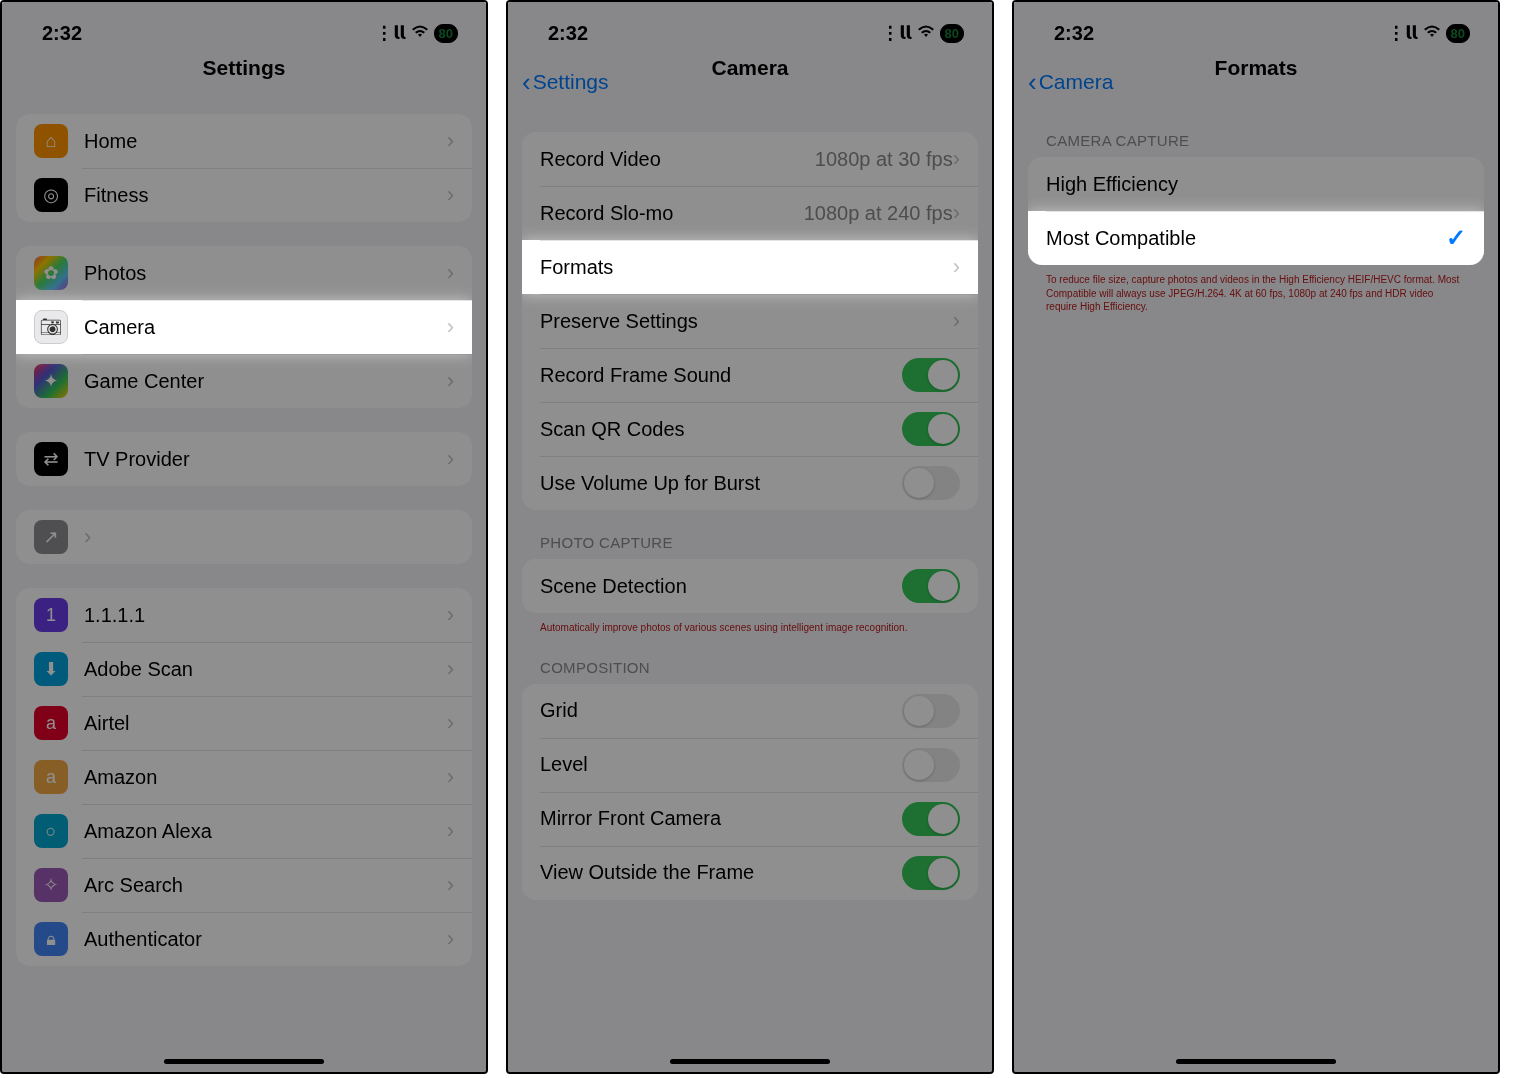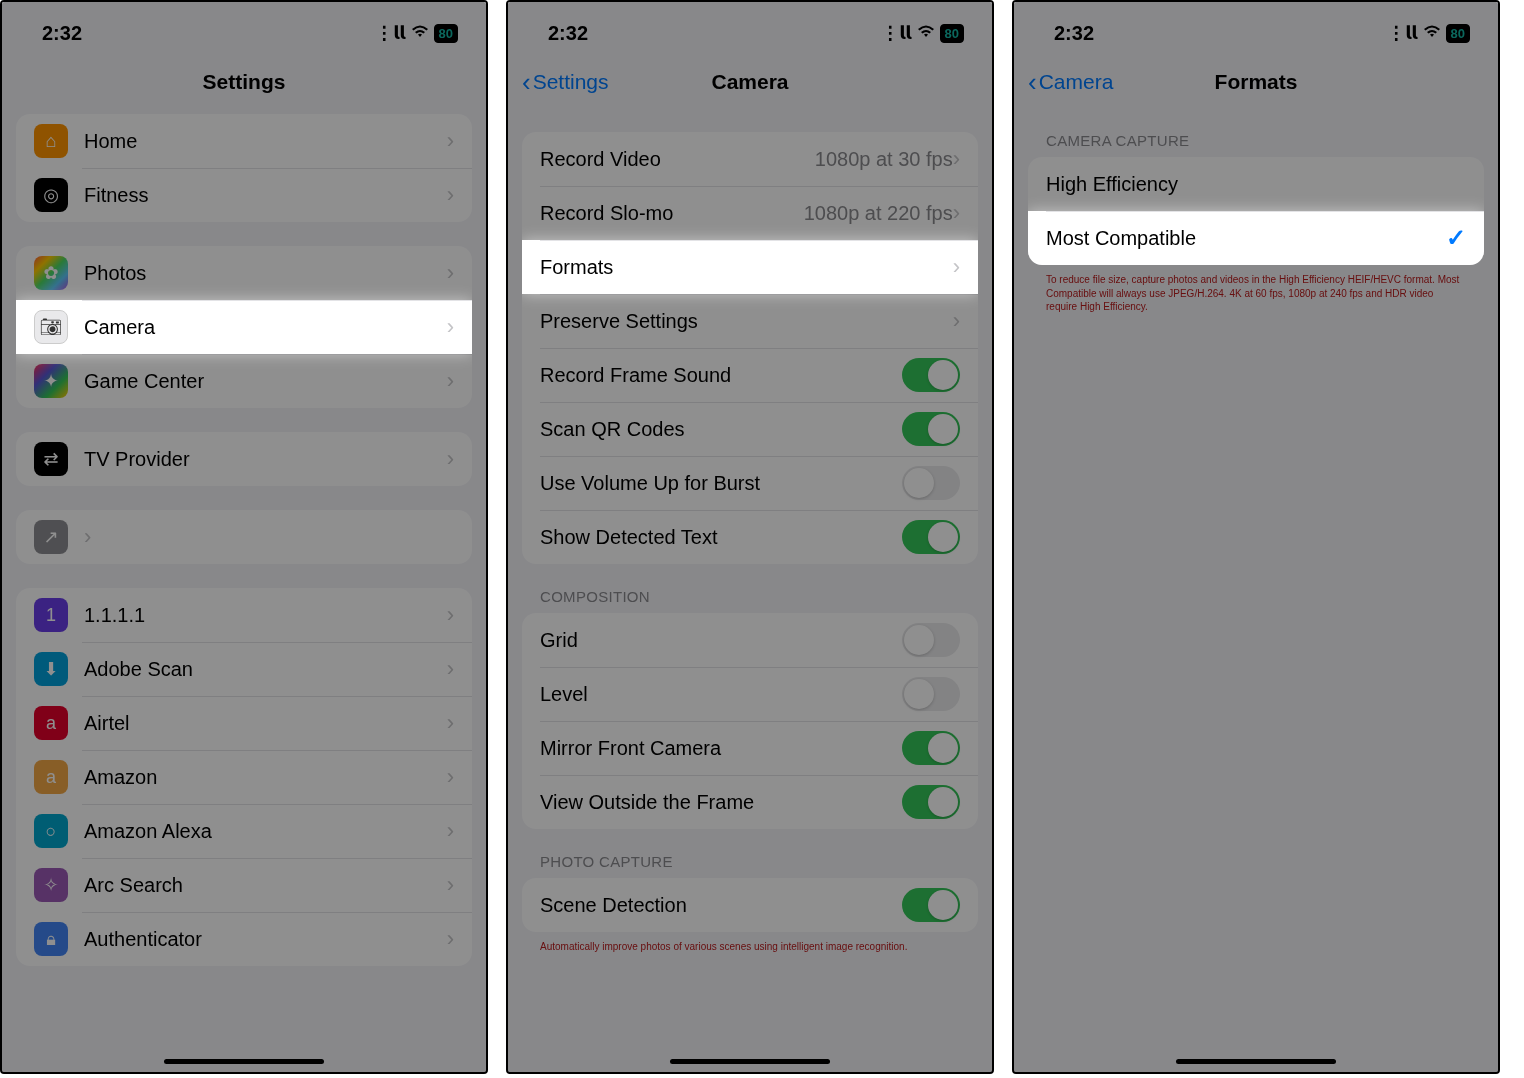--- a/index.html
+++ b/index.html
@@ -22,27 +22,27 @@
   .status-bar {
     height: 54px;
     padding: 8px 28px 0 40px;
     display: flex; justify-content: space-between; align-items: center;
     background: #f2f2f7;
   }
   .status-time { font-size: 20px; font-weight: 600; }
   .status-icons { display: flex; gap: 4px; align-items: center; font-size: 18px; font-weight: 600; }
   .batt {
     display: inline-flex; align-items: center; gap: 2px;
-    border: 1.5px solid #000; border-radius: 4px;
+    border: 1.5px solid #000; border-radius: 9px;
     padding: 1px 4px; font-size: 13px; font-weight: 700;
-    background: #000; color: #14b8a6;
+    background: #000; color: #15803d;
   }
   .nav-bar {
     height: 52px;
-    display: flex; align-items: center; justify-content: center;
+    display: flex; justify-content: center;
     position: relative;
     background: #f2f2f7;
   }
   .nav-title { font-size: 21px; font-weight: 600; }
   .nav-back {
     position: absolute; left: 14px; top: 50%; transform: translateY(-50%);
     display: flex; align-items: center; gap: 2px;
     color: #007aff; font-size: 21px;
   }
   .back-chevron { font-size: 26px; line-height: 1; }
@@ -252,21 +252,21 @@
   <div class="content">
     <div class="group">
         <div class="list">
       <div class="row">
         <span class="row-label">Record Video</span>
         <span class="row-detail">1080p at 30 fps</span>
         <span class="chevron">›</span>
       </div>
       <div class="row">
         <span class="row-label">Record Slo-mo</span>
-        <span class="row-detail">1080p at 220 fps</span>
+        <span class="row-detail">1080p at 240 fps</span>
         <span class="chevron">›</span>
       </div>
       <div class="row highlight">
         <span class="row-label">Formats</span>
         <span class="chevron">›</span>
       </div>
       <div class="row">
         <span class="row-label">Preserve Settings</span>
         <span class="chevron">›</span>
       </div>
@@ -281,28 +281,35 @@
         <span class="toggle on">
               <span class="knob"></span>
             </span>
       </div>
       <div class="row">
         <span class="row-label">Use Volume Up for Burst</span>
         <span class="toggle off">
               <span class="knob"></span>
             </span>
       </div>
-      <div class="row">
-        <span class="row-label">Show Detected Text</span>
-        <span class="toggle on">
-              <span class="knob"></span>
-            </span>
-      </div>
-    </div>
-      </div>
+    </div>
+      </div>
+
+    <div class="group">
+      <div class="group-header">PHOTO CAPTURE</div>
+      <div class="list">
+        <div class="row">
+          <span class="row-label">Scene Detection</span>
+          <span class="toggle on">
+              <span class="knob"></span>
+            </span>
+        </div>
+      </div>
+      <div class="group-footer">Automatically improve photos of various scenes using intelligent image recognition.</div>
+    </div>
 
     <div class="group">
       <div class="group-header">COMPOSITION</div>
       <div class="list">
         <div class="row">
           <span class="row-label">Grid</span>
           <span class="toggle off">
               <span class="knob"></span>
             </span>
         </div>
@@ -318,33 +325,20 @@
               <span class="knob"></span>
             </span>
         </div>
         <div class="row">
           <span class="row-label">View Outside the Frame</span>
           <span class="toggle on">
               <span class="knob"></span>
             </span>
         </div>
       </div>
-    </div>
-
-    <div class="group">
-      <div class="group-header">PHOTO CAPTURE</div>
-      <div class="list">
-        <div class="row">
-          <span class="row-label">Scene Detection</span>
-          <span class="toggle on">
-              <span class="knob"></span>
-            </span>
-        </div>
-      </div>
-      <div class="group-footer">Automatically improve photos of various scenes using intelligent image recognition.</div>
     </div>
   </div>
   <div class="home-indicator"></div>
 </div>
 
 <div class="phone">
   <div class="dim-overlay"></div>
   <div class="status-bar">
     <span class="status-time">2:32</span>
     <span class="status-icons">

